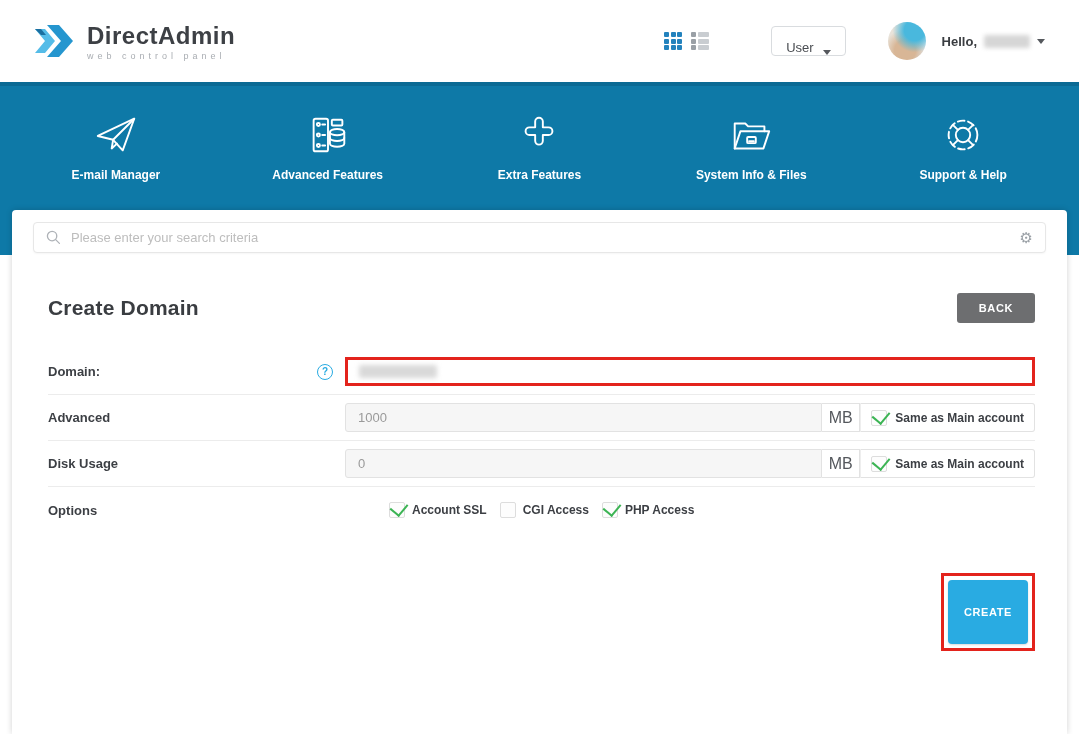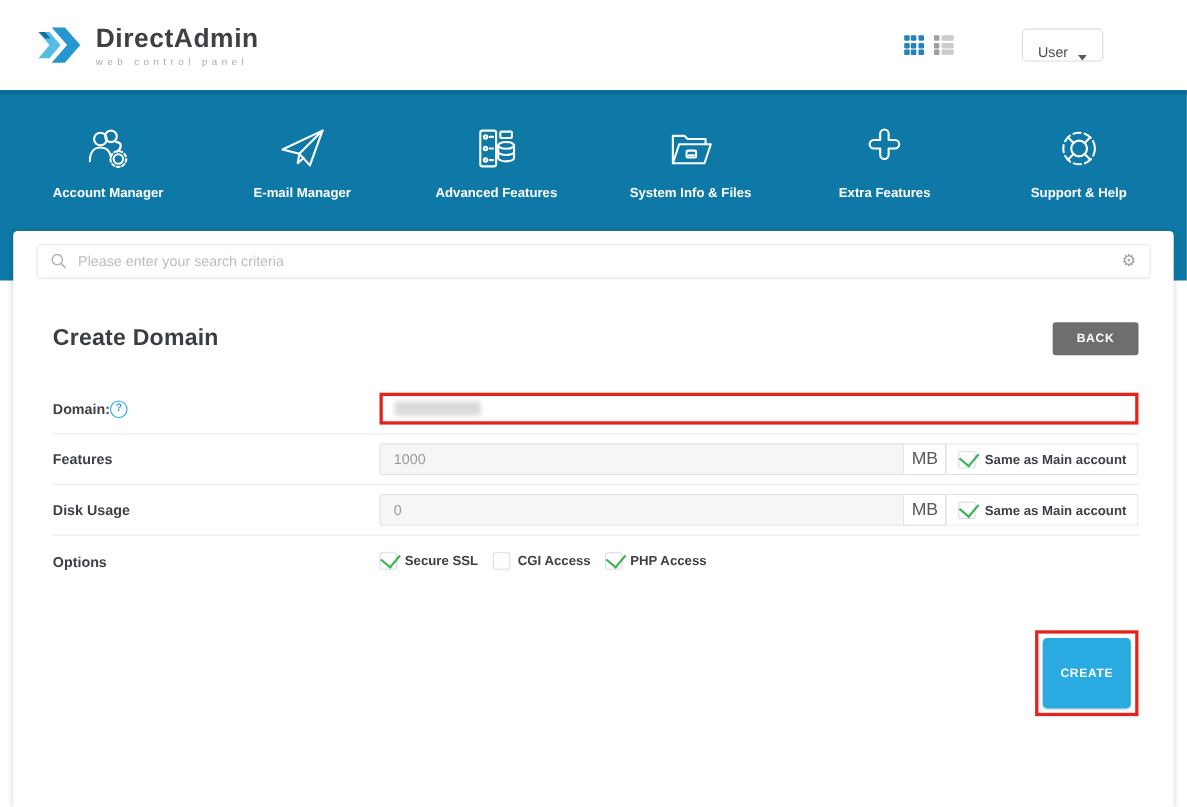--- a/index.html
+++ b/index.html
@@ -83,22 +83,22 @@
   .title-row{display:flex;align-items:center;justify-content:space-between;margin-top:40px;}
   .page-title{font-size:21px;font-weight:bold;color:#3a3d41;letter-spacing:.2px;}
   .back-button{
     background:#6d6e70;color:#fff;border:none;border-radius:3px;cursor:pointer;
     font-size:11px;font-weight:bold;letter-spacing:.6px;padding:9px 22px;
     font-family:"Liberation Sans","DejaVu Sans",sans-serif;
   }
   
   .form{margin-top:26px;}
   .form-row{display:flex;align-items:center;min-height:46px;border-bottom:1px solid #ececec;}
-  .form-row:last-child{border-bottom:none;}
-  .label-col{flex:0 0 297px;display:flex;align-items:center;padding-right:12px;}
+  .form-row:last-child{border-bottom:none;gap:44px;}
+  .label-col{flex:0 0 297px;display:flex;align-items:center;justify-content:space-between;padding-right:12px;}
   .field-label{font-size:13px;font-weight:bold;color:#3c3f44;}
   .help-icon{
     width:16px;height:16px;border:1.5px solid var(--btn-blue);border-radius:50%;
     color:var(--btn-blue);font-size:10px;font-weight:bold;display:flex;
     align-items:center;justify-content:center;cursor:pointer;flex:0 0 auto;
   }
   .field-col{flex:1;display:flex;align-items:center;}
   .domain-input-wrap{position:relative;flex:1;}
   .domain-input{
     width:100%;height:29px;border:3px solid var(--annotation-red);background:#fff;
@@ -186,36 +186,33 @@
         <div class="li-row">
             <span class="li-sq"></span>
             <span class="li-ln"></span>
           </div>
       </div>
     </div>
     <div class="user-dropdown">
       <span>User</span>
       <span class="caret"></span>
     </div>
+    <div class="user-area">
+      <div class="avatar"></div>
+      <div class="greeting">
+        <span>Hello,</span>
+        <span class="redacted-name"></span>
+        <span class="caret"></span>
+      </div>
+    </div>
   </div>
 </div>
 
 <div class="nav-band">
   <div class="nav-items">
-    <div class="nav-item">
-      <svg width="46" height="46" viewBox="0 0 48 48">
-        <circle cx="27" cy="12.5" r="5.5"></circle>
-        <path d="M33 27 c4-3 5-9-1-9"></path>
-        <circle cx="17" cy="15" r="6"></circle>
-        <path d="M7 36 c0-9 4.5-13 10-13 s9 3 10 9"></path>
-        <circle cx="34" cy="34" r="4.5"></circle>
-        <circle cx="34" cy="34" r="7.5" stroke-dasharray="2.6 2.6"></circle>
-      </svg>
-      <span class="nav-label">Account Manager</span>
-    </div>
     <div class="nav-item">
       <svg width="46" height="46" viewBox="0 0 48 48">
         <path d="M5 25 L43 7 L31 40 L21 29 Z"></path>
         <path d="M43 7 L21 29"></path>
         <path d="M21 29 L19.5 38 L25 33"></path>
       </svg>
       <span class="nav-label">E-mail Manager</span>
     </div>
     <div class="nav-item">
       <svg width="46" height="46" viewBox="0 0 48 48">
@@ -228,32 +225,32 @@
           <path d="M18 35 h3"></path>
         <rect x="28" y="8" width="11" height="6" rx="1"></rect>
         <ellipse cx="33.5" cy="21" rx="7.5" ry="3.2"></ellipse>
         <path d="M26 21 v6 c0 1.8 3.4 3.2 7.5 3.2 s7.5 -1.4 7.5 -3.2 v-6"></path>
         <path d="M26 27 v6 c0 1.8 3.4 3.2 7.5 3.2 s7.5 -1.4 7.5 -3.2 v-6"></path>
       </svg>
       <span class="nav-label">Advanced Features</span>
     </div>
     <div class="nav-item">
       <svg width="46" height="46" viewBox="0 0 48 48">
+        <path d="M20 10 a4 4 0 0 1 8 0 v6 h6 a4 4 0 0 1 0 8 h-6 v6 a4 4 0 0 1 -8 0 v-6 h-6 a4 4 0 0 1 0 -8 h6 Z"></path>
+      </svg>
+      <span class="nav-label">Extra Features</span>
+    </div>
+    <div class="nav-item">
+      <svg width="46" height="46" viewBox="0 0 48 48">
         <path d="M7 38 V12 h11 l3 3 h17 v5"></path>
         <path d="M7 38 l6-18 h30 l-6 18 Z"></path>
         <rect x="20" y="26" width="9" height="6.5" rx="1"></rect>
         <path d="M22 30.5 h5"></path>
       </svg>
       <span class="nav-label">System Info &amp; Files</span>
-    </div>
-    <div class="nav-item">
-      <svg width="46" height="46" viewBox="0 0 48 48">
-        <path d="M20 10 a4 4 0 0 1 8 0 v6 h6 a4 4 0 0 1 0 8 h-6 v6 a4 4 0 0 1 -8 0 v-6 h-6 a4 4 0 0 1 0 -8 h6 Z"></path>
-      </svg>
-      <span class="nav-label">Extra Features</span>
     </div>
     <div class="nav-item">
       <svg width="46" height="46" viewBox="0 0 48 48">
         <circle cx="24" cy="24" r="15" stroke-dasharray="7 3.8"></circle>
         <circle cx="24" cy="24" r="7.5"></circle>
         <path d="M18.7 18.7 L13.4 13.4 M29.3 18.7 L34.6 13.4 M18.7 29.3 L13.4 34.6 M29.3 29.3 L34.6 34.6"></path>
       </svg>
       <span class="nav-label">Support &amp; Help</span>
     </div>
   </div>
@@ -285,21 +282,21 @@
       <div class="field-col">
         <div class="domain-input-wrap">
           <input class="domain-input" type="text" value="" style="">
           <span class="redacted-value"></span>
         </div>
       </div>
     </div>
 
     <div class="form-row">
       <div class="label-col">
-        <span class="field-label">Features</span>
+        <span class="field-label">Advanced</span>
       </div>
       <div class="field-col">
         <div class="input-group">
           <input class="num-input" type="text" value="1000" style="">
           <span class="unit-addon">MB</span>
           <span class="same-addon">
             <span class="checkbox checked"></span>
             <span class="checkbox-label">Same as Main account</span>
           </span>
         </div>
@@ -323,21 +320,21 @@
     </div>
 
     <div class="form-row">
       <div class="label-col">
         <span class="field-label">Options</span>
       </div>
       <div class="field-col">
         <div class="options-group">
           <span class="option-item">
             <span class="checkbox checked"></span>
-            <span class="checkbox-label">Secure SSL</span>
+            <span class="checkbox-label">Account SSL</span>
           </span>
           <span class="option-item">
             <span class="checkbox"></span>
             <span class="checkbox-label">CGI Access</span>
           </span>
           <span class="option-item">
             <span class="checkbox checked"></span>
             <span class="checkbox-label">PHP Access</span>
           </span>
         </div>

